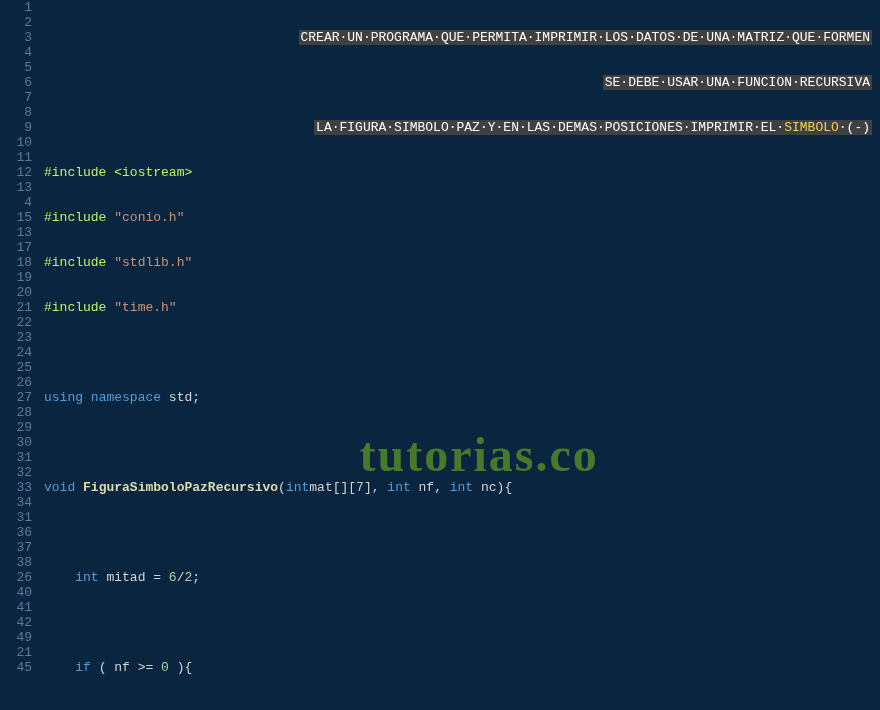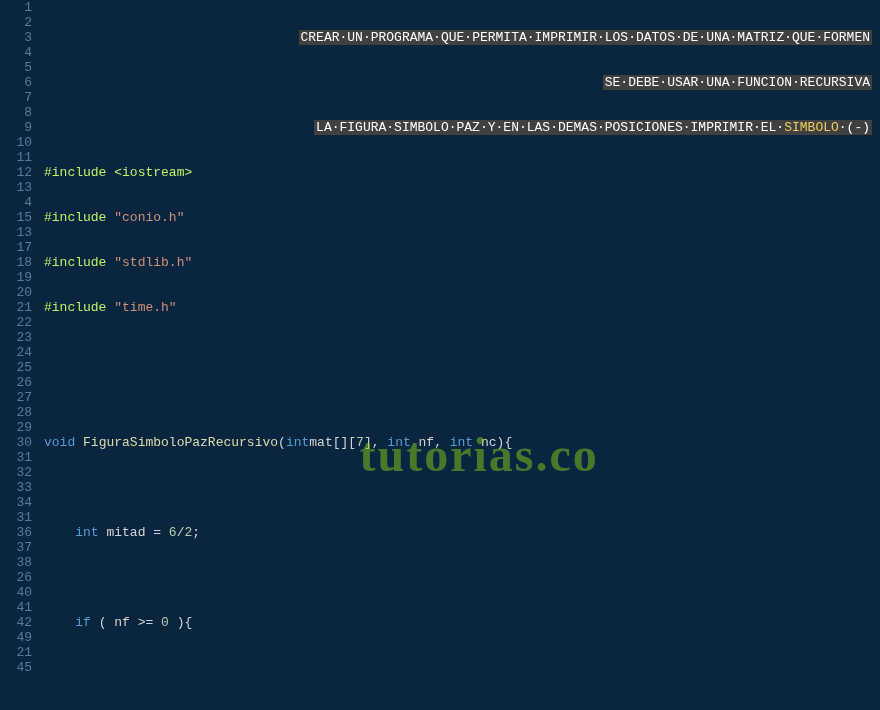--- a/index.html
+++ b/index.html
@@ -49,21 +49,21 @@
     padding: 0 2px;
     display: inline-block;
     margin-left: auto;
     margin-right: 8px;
   }
   .kw { color: #569cd6; }
   .pre { color: #bef264; }
   .str { color: #ce9178; }
   .inc { color: #bef264; }
   .num { color: #b5cea8; }
-  .fn { color: #dcdcaa; }
+  .fn { color: #dcdcaa; font-weight: bold; }
   .txt { color: #d4d4d4; }
   .yellow { color: #f0d060; }
   
   .watermark {
     position: absolute;
     top: 50%;
     left: 50%;
     transform: translate(-42%, 130%);
     font-size: 48px;
     font-weight: bold;
@@ -128,20 +128,21 @@
 
   <div class="code">
     <div class="row"><span class="hl-bg"><span>CREAR·UN·PROGRAMA·QUE·PERMITA·IMPRIMIR·LOS·DATOS·DE·UNA·MATRIZ·QUE·FORMEN</span></span></div>
     <div class="row"><span class="hl-bg"><span>SE·DEBE·USAR·UNA·FUNCION·RECURSIVA</span></span></div>
     <div class="row"><span class="hl-bg"><span>LA·FIGURA·SIMBOLO·PAZ·Y·EN·LAS·DEMAS·POSICIONES·IMPRIMIR·EL·</span><span class="yellow">SIMBOLO</span><span>·(-)</span></span></div>
     <div class="row"><span class="pre">#include</span><span> </span><span class="inc">&lt;iostream&gt;</span></div>
     <div class="row"><span class="pre">#include</span><span> </span><span class="str">"conio.h"</span></div>
     <div class="row"><span class="pre">#include</span><span> </span><span class="str">"stdlib.h"</span></div>
     <div class="row"><span class="pre">#include</span><span> </span><span class="str">"time.h"</span></div>
     <div class="row"></div>
+    <div class="row"><span class="kw">using</span><span> </span><span class="kw">namespace</span><span> </span><span class="txt">std;</span></div>
     <div class="row"></div>
     <div class="row"><span class="kw">void</span><span> </span><span class="fn">FiguraSimboloPazRecursivo</span><span class="txt">(</span><span class="kw">int</span><span class="txt">mat[][</span><span class="num">7</span><span class="txt">], </span><span class="kw">int</span><span class="txt"> </span><span class="txt">nf, </span><span class="kw">int</span><span class="txt"> </span><span class="txt">nc){</span></div>
     <div class="row"></div>
     <div class="row"><span>    </span><span class="kw">int</span><span> </span><span class="txt">mitad = </span><span class="num">6</span><span class="txt">/</span><span class="num">2</span><span class="txt">;</span></div>
     <div class="row"></div>
     <div class="row"><span>    </span><span class="kw">if</span><span class="txt"> ( nf &gt;= </span><span class="num">0</span><span class="txt"> ){</span></div>
     <div class="row"></div>
     
     
     

